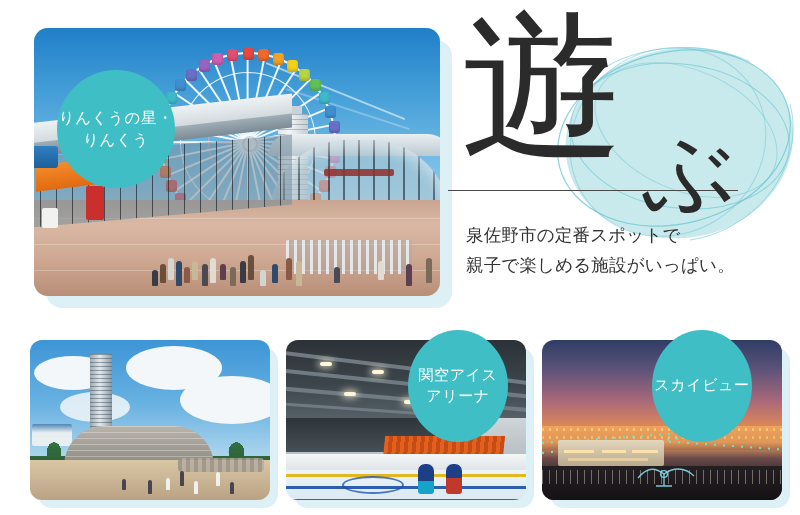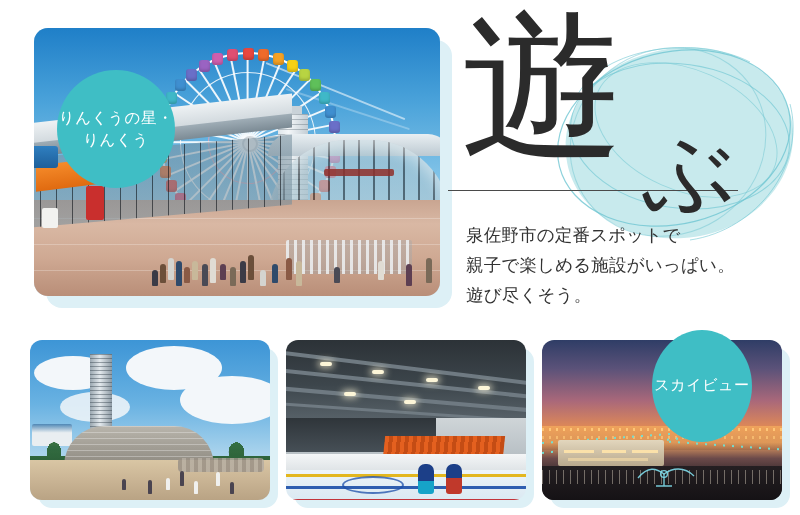--- a/index.html
+++ b/index.html
@@ -719,21 +719,20 @@
       <path d="M246 70 C262 130 214 196 146 206" fill="none" stroke="#6fc6d2" stroke-width="1" opacity="0.6"></path>
     </svg>
 
     <div id="title-rule"></div>
     <div id="title-kanji">遊</div>
     <div id="title-kana">ぶ</div>
 
     <div id="lede">
       <div>泉佐野市の定番スポットで</div>
       <div>親子で楽しめる施設がいっぱい。</div>
-      <div>遊び尽くそう。</div>
     </div>
   </div>
 
   <div class="thumb-backdrop" id="thumb-bd-0"></div>
   <div class="thumb-photo" id="thumb-ph-0">
     <div class="park-sky"></div>
     <div class="cloud" style="left:4px;  top:16px; width:78px; height:34px;"></div>
     <div class="cloud" style="left:96px; top:6px;  width:96px; height:44px;"></div>
     <div class="cloud" style="left:150px;top:36px; width:104px;height:48px;"></div>
     <div class="cloud" style="left:30px; top:52px; width:70px; height:30px; opacity:.85;"></div>
@@ -774,20 +773,24 @@
     <div class="rink-board"></div>
     <div class="ice">
       <div class="ice-line" style="top:4px;  background:#e2b007;"></div>
       <div class="ice-line" style="top:16px; background:#1b4ea8;"></div>
       <div class="ice-line" style="top:29px; background:#c02026;"></div>
       <div class="ice-circle" style="left:56px; top:6px; width:58px; height:14px;"></div>
     </div>
     <div class="mascot" style="left:132px; background:linear-gradient(180deg,#1c3f88 0 55%,#16a3c8 55%);"></div>
     <div class="mascot" style="left:160px; background:linear-gradient(180deg,#1c3f88 0 48%,#c0392b 48%);"></div>
   </div>
+  <div class="badge badge-thumb" id="badge-thumb-1">
+    <span>関空アイス</span>
+    <span>アリーナ</span>
+  </div>
 
   <div class="thumb-backdrop" id="thumb-bd-2"></div>
   <div class="thumb-photo" id="thumb-ph-2">
     <div class="sky-dusk"></div>
     <div class="runway"></div>
     <div class="lights-row" style="top:88px;"></div>
     <div class="lights-row" style="top:96px; opacity:.7;"></div>
     <div class="taxi-lights" style="left:0;   top:102px; width:150px; transform:rotate(-4deg);"></div>
     <div class="taxi-lights" style="left:0;   top:112px; width:176px; transform:rotate(-6deg);"></div>
     <div class="taxi-lights" style="left:118px;top:100px; width:120px; transform:rotate(4deg);"></div>

